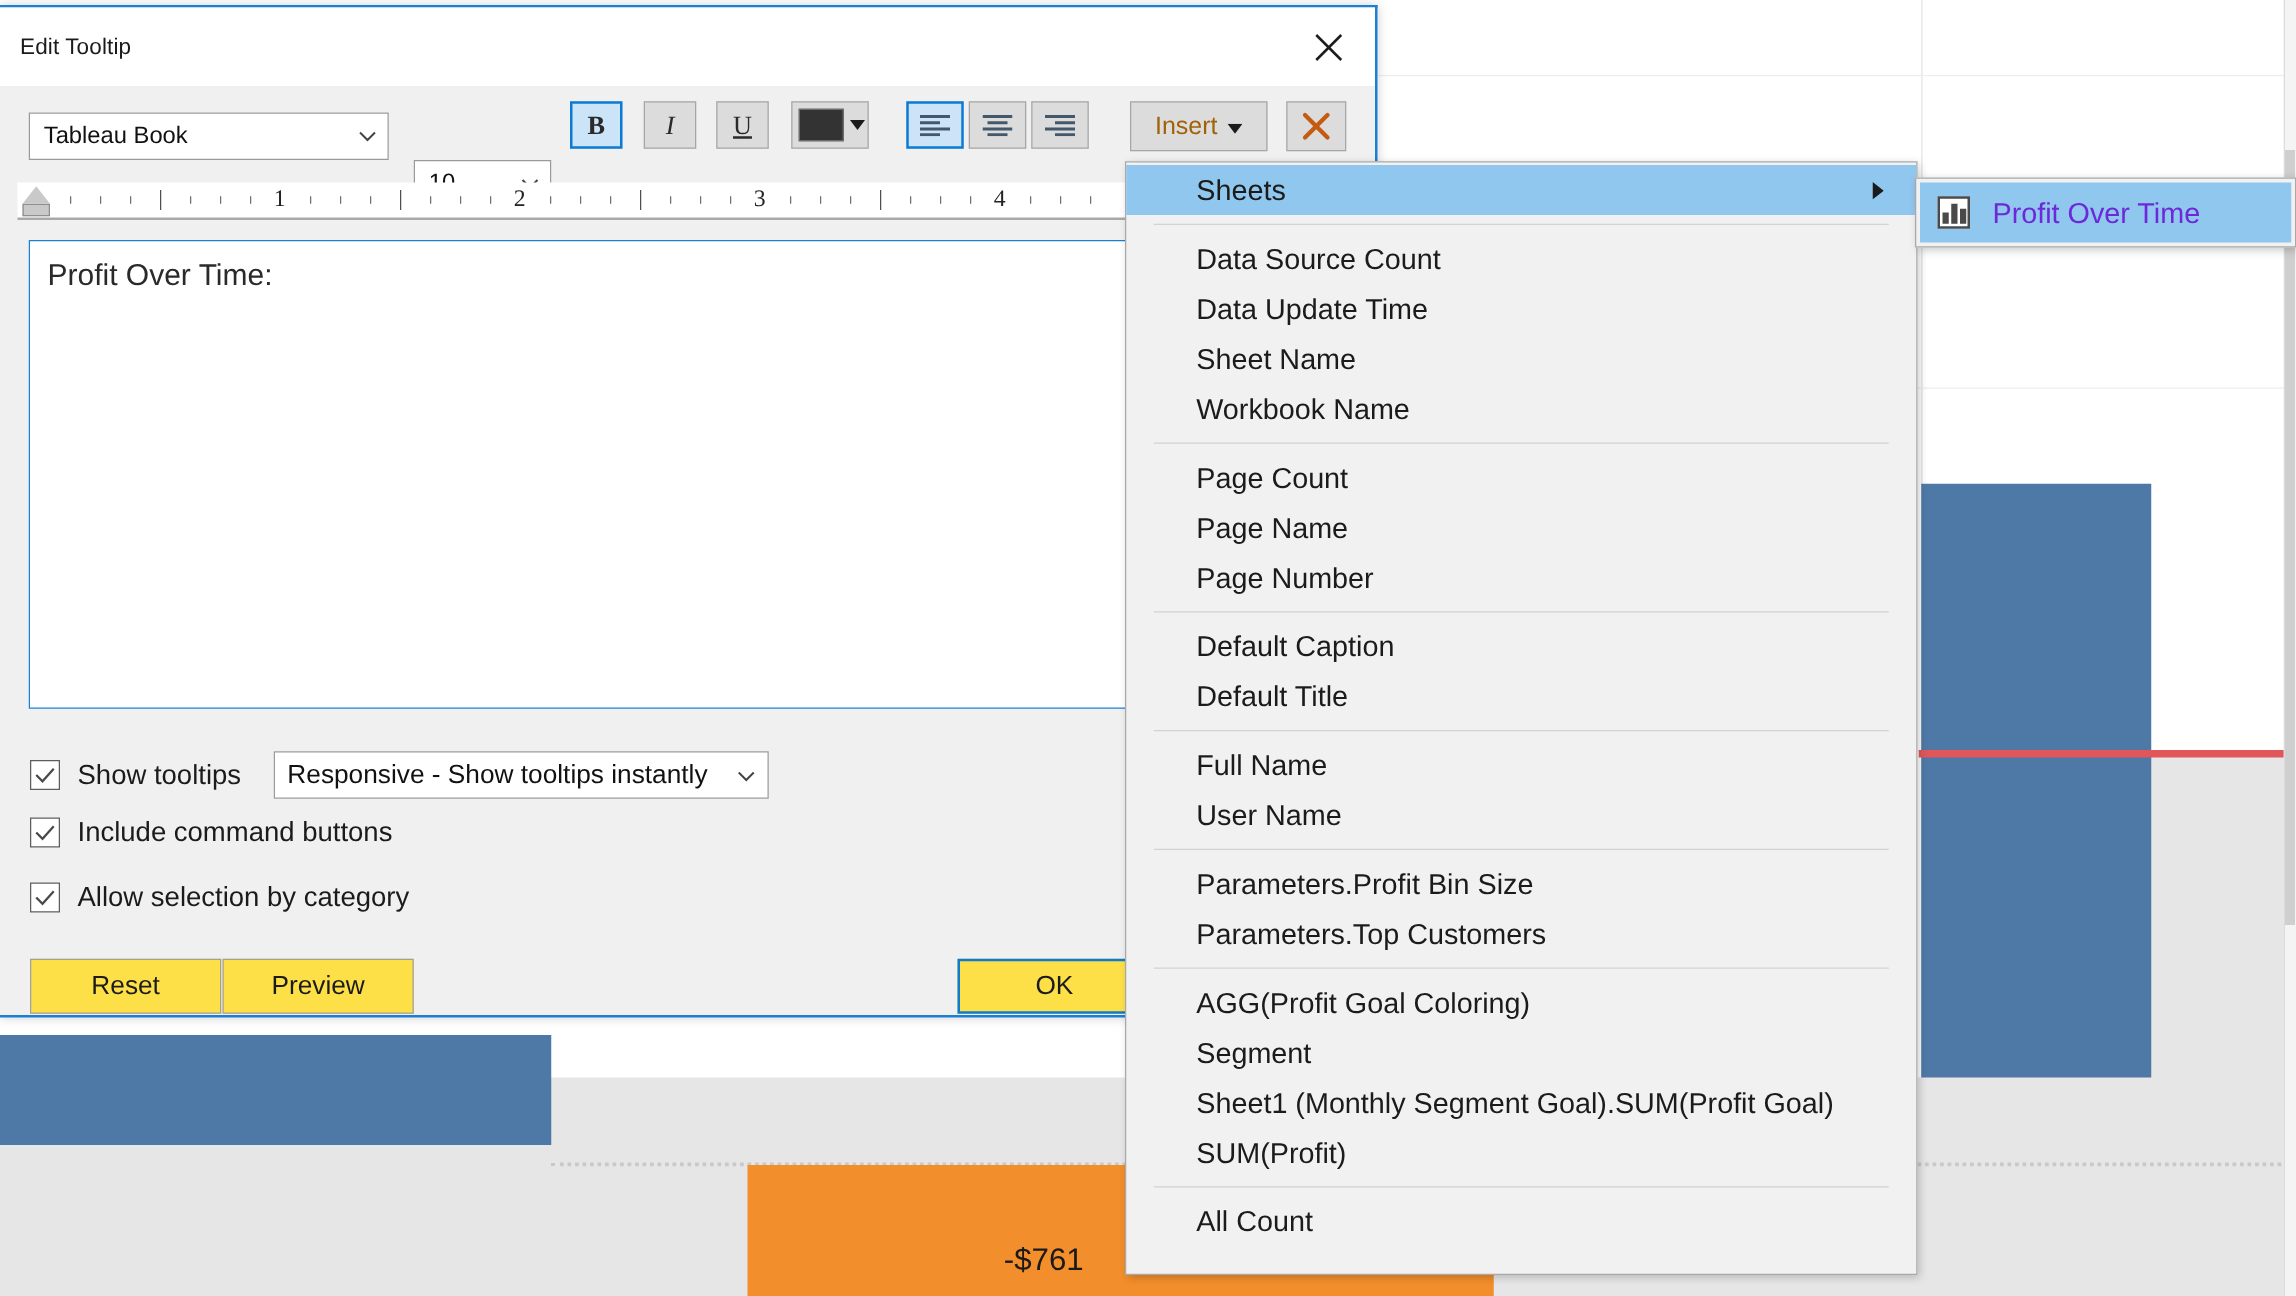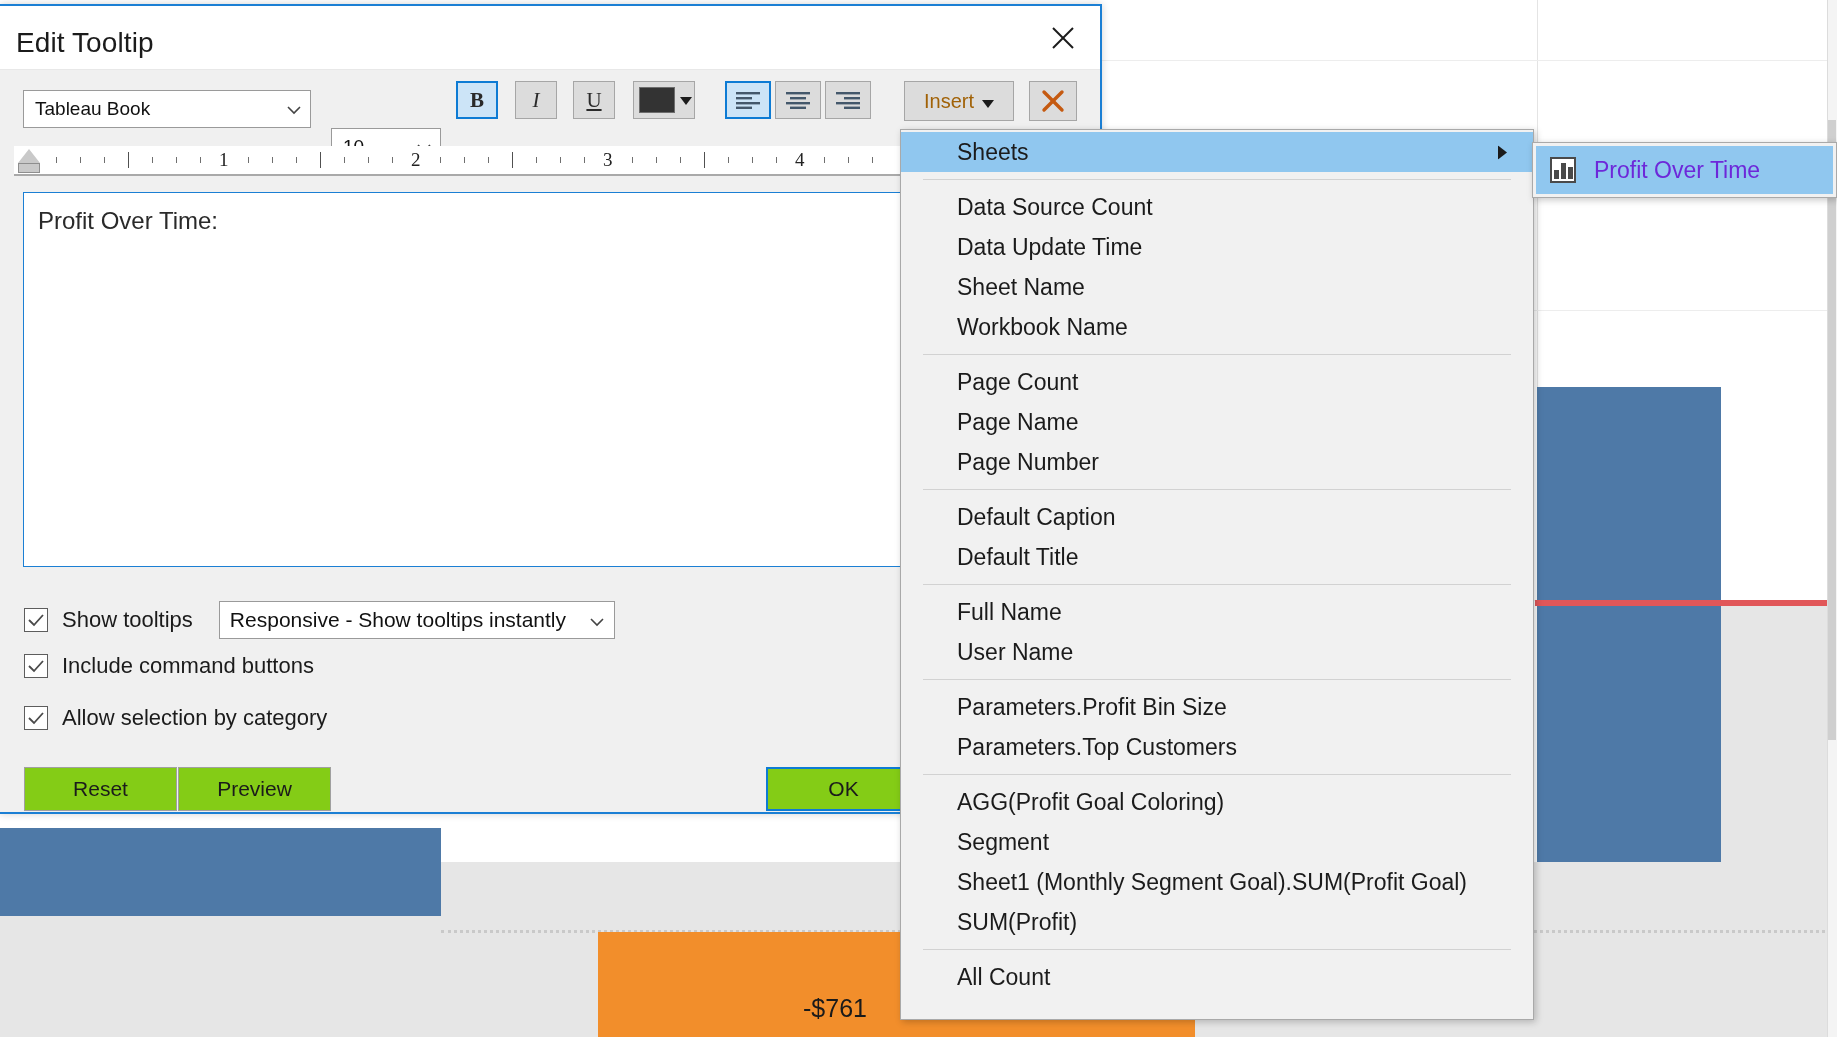--- a/index.html
+++ b/index.html
@@ -60,21 +60,21 @@
     box-shadow: 0 0 8px rgba(0,0,0,0.18);
   }
   #dialog-titlebar {
     position: relative;
     height: 64px;
     background: #ffffff;
     border-bottom: 1px solid #e8e8e8;
   }
   #dialog-title {
     position: absolute; left: 16px; top: 21px;
-    font-size: 28px; color: #1b1b1b; letter-spacing: 0.1px;
+    font-size: 18px; color: #1b1b1b; letter-spacing: 0.1px;
   }
   #dialog-close {
     position: absolute; right: 14px; top: 12px;
     width: 46px; height: 40px;
     display: flex; align-items: center; justify-content: center;
     cursor: pointer;
   }
   #dialog-close svg { display:block; }
 
   
@@ -170,21 +170,21 @@
   .optlabel { font-size: 22px; color: #1b1b1b; }
   #tooltip-mode {
     width: 396px; height: 38px;
     background: #ffffff; border: 1px solid #9a9a9a;
     display: flex; align-items: center; padding-left: 10px;
     font-size: 21px; color: #111; position: relative;
   }
   #tooltip-mode .chev { position: absolute; right: 10px; top: 50%; transform: translateY(-50%); }
 
   .dlgbtn {
-    height: 44px; background: #84cc16; border: 1px solid #a0a0a0;
+    height: 44px; background: #fde047; border: 1px solid #a0a0a0;
     display: flex; align-items: center; justify-content: center;
     font-size: 21px; color: #1b1b1b;
   }
   #ok-btn { border: 2px solid #0d7bd4; }
 
   
   #insert-menu {
     position: absolute; left: 900px; top: 129px;
     width: 634px; height: 891px;
     background: #f1f1f1; border: 1px solid #a9a9a9;

